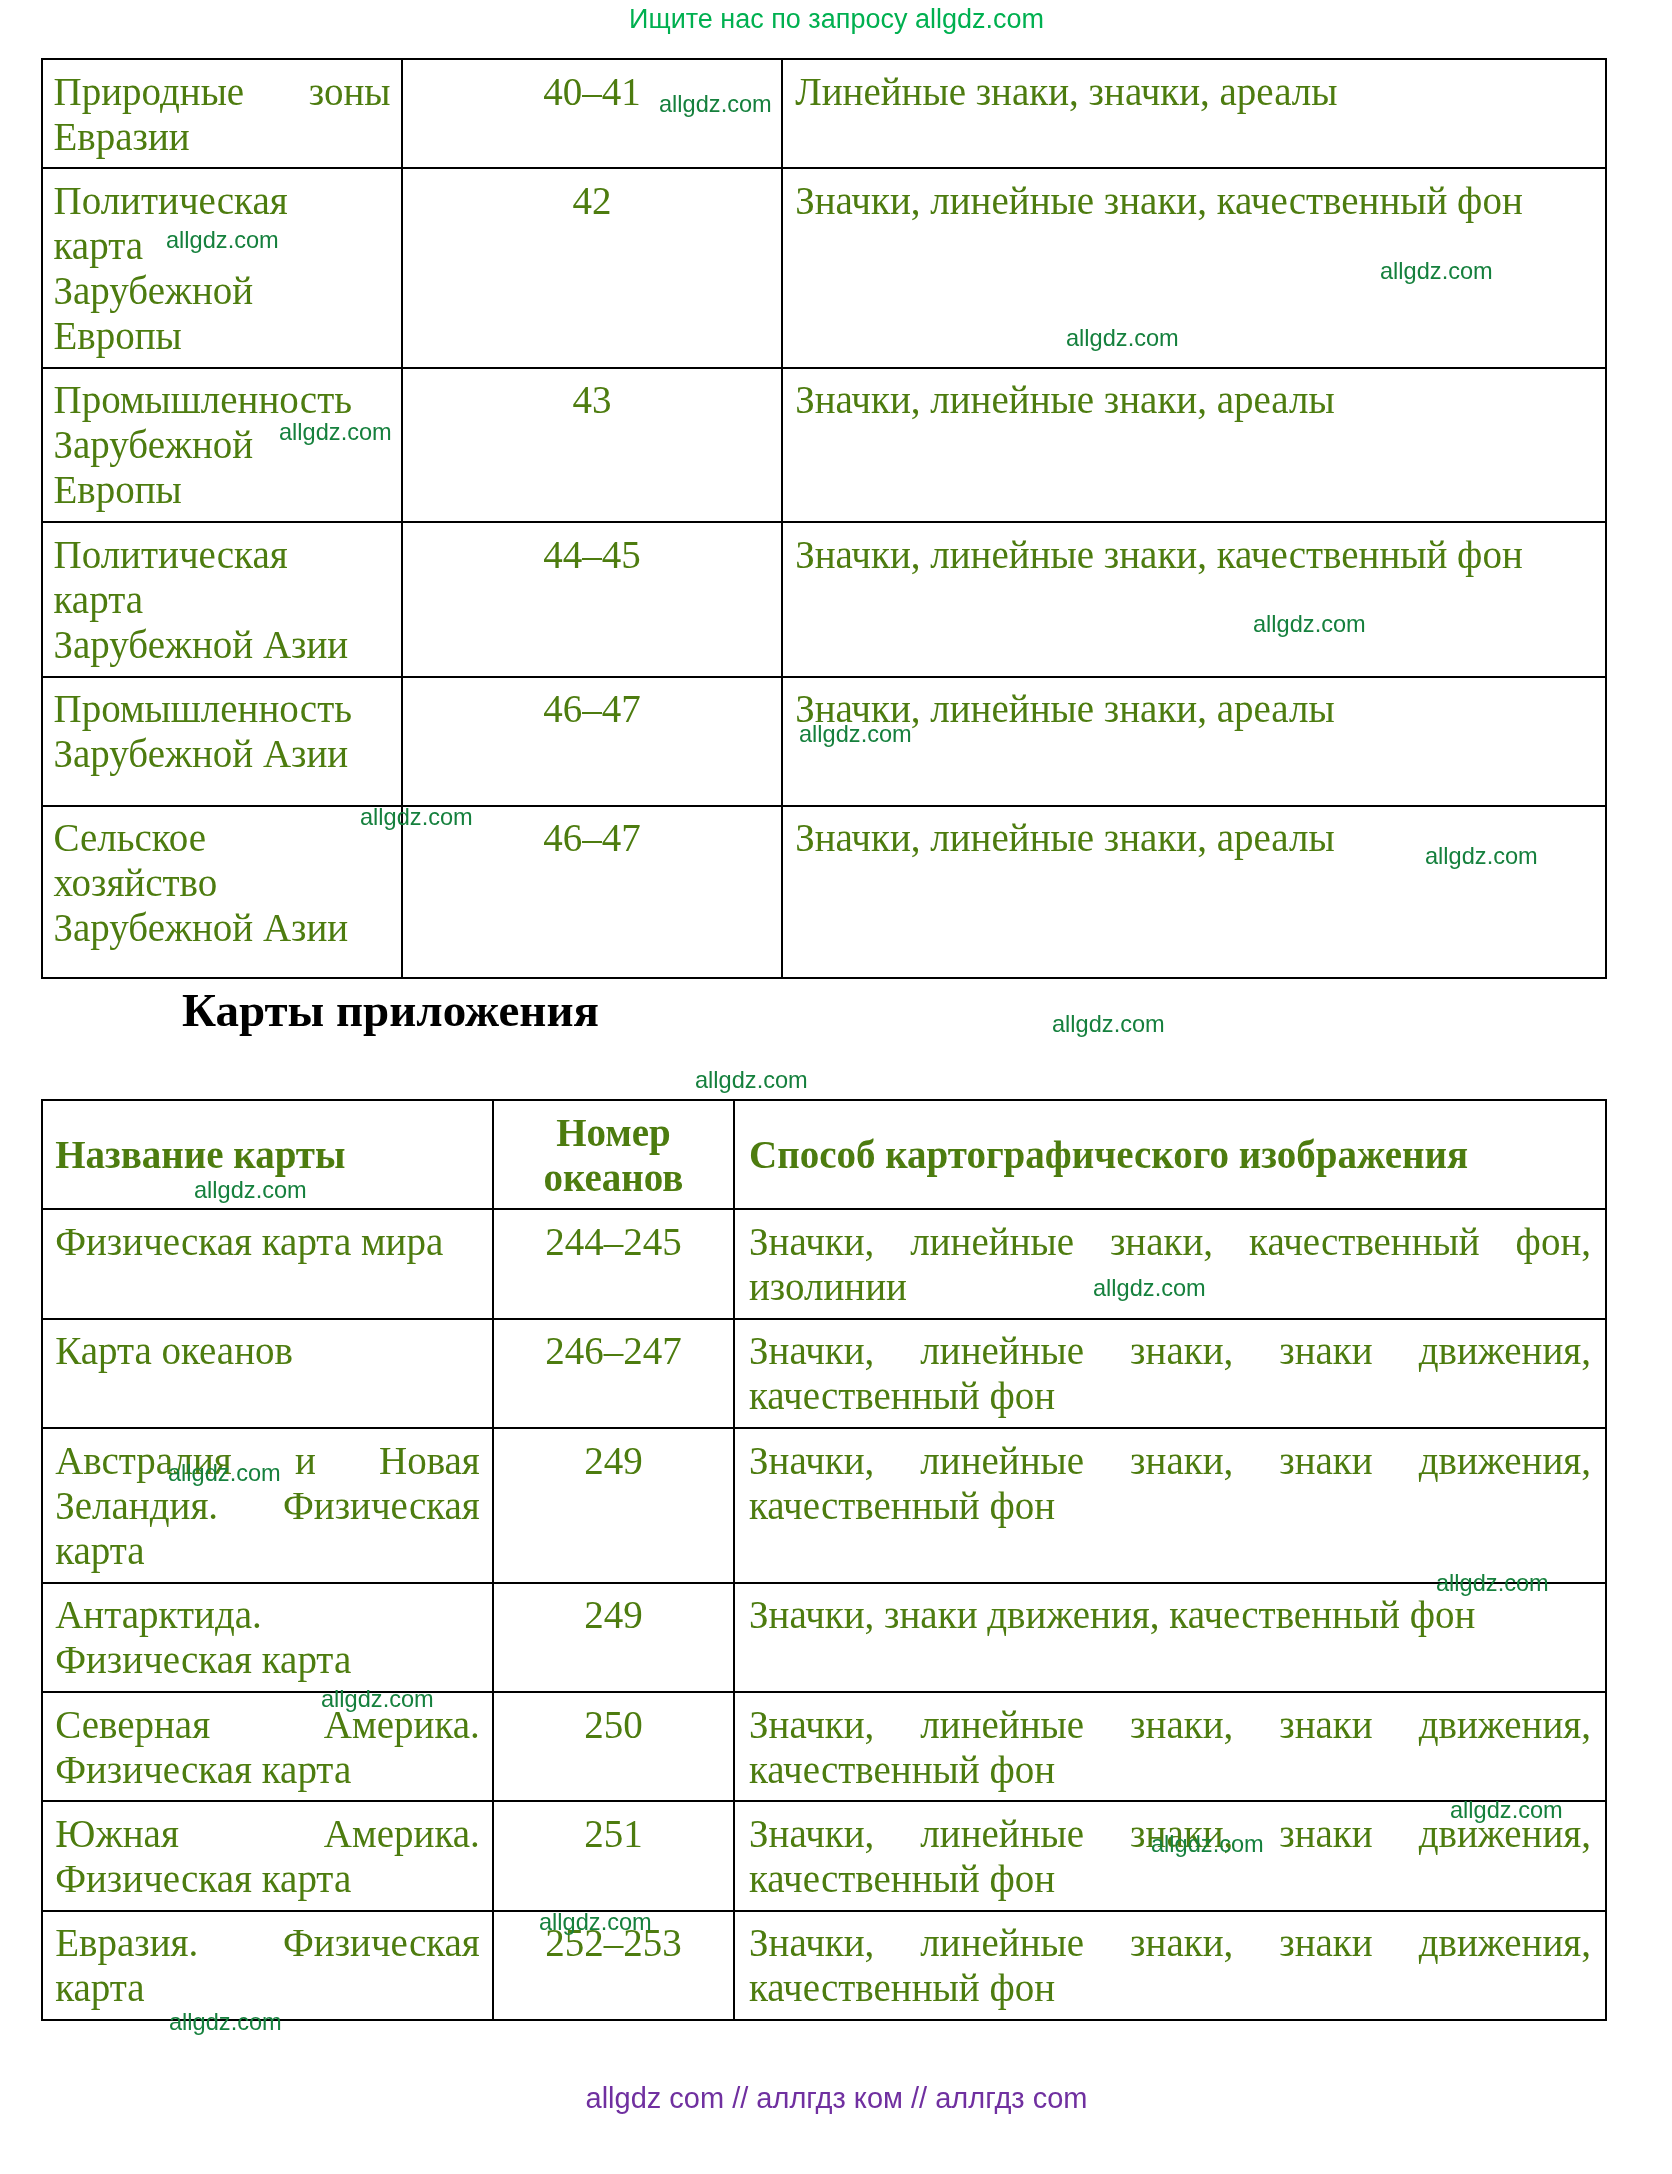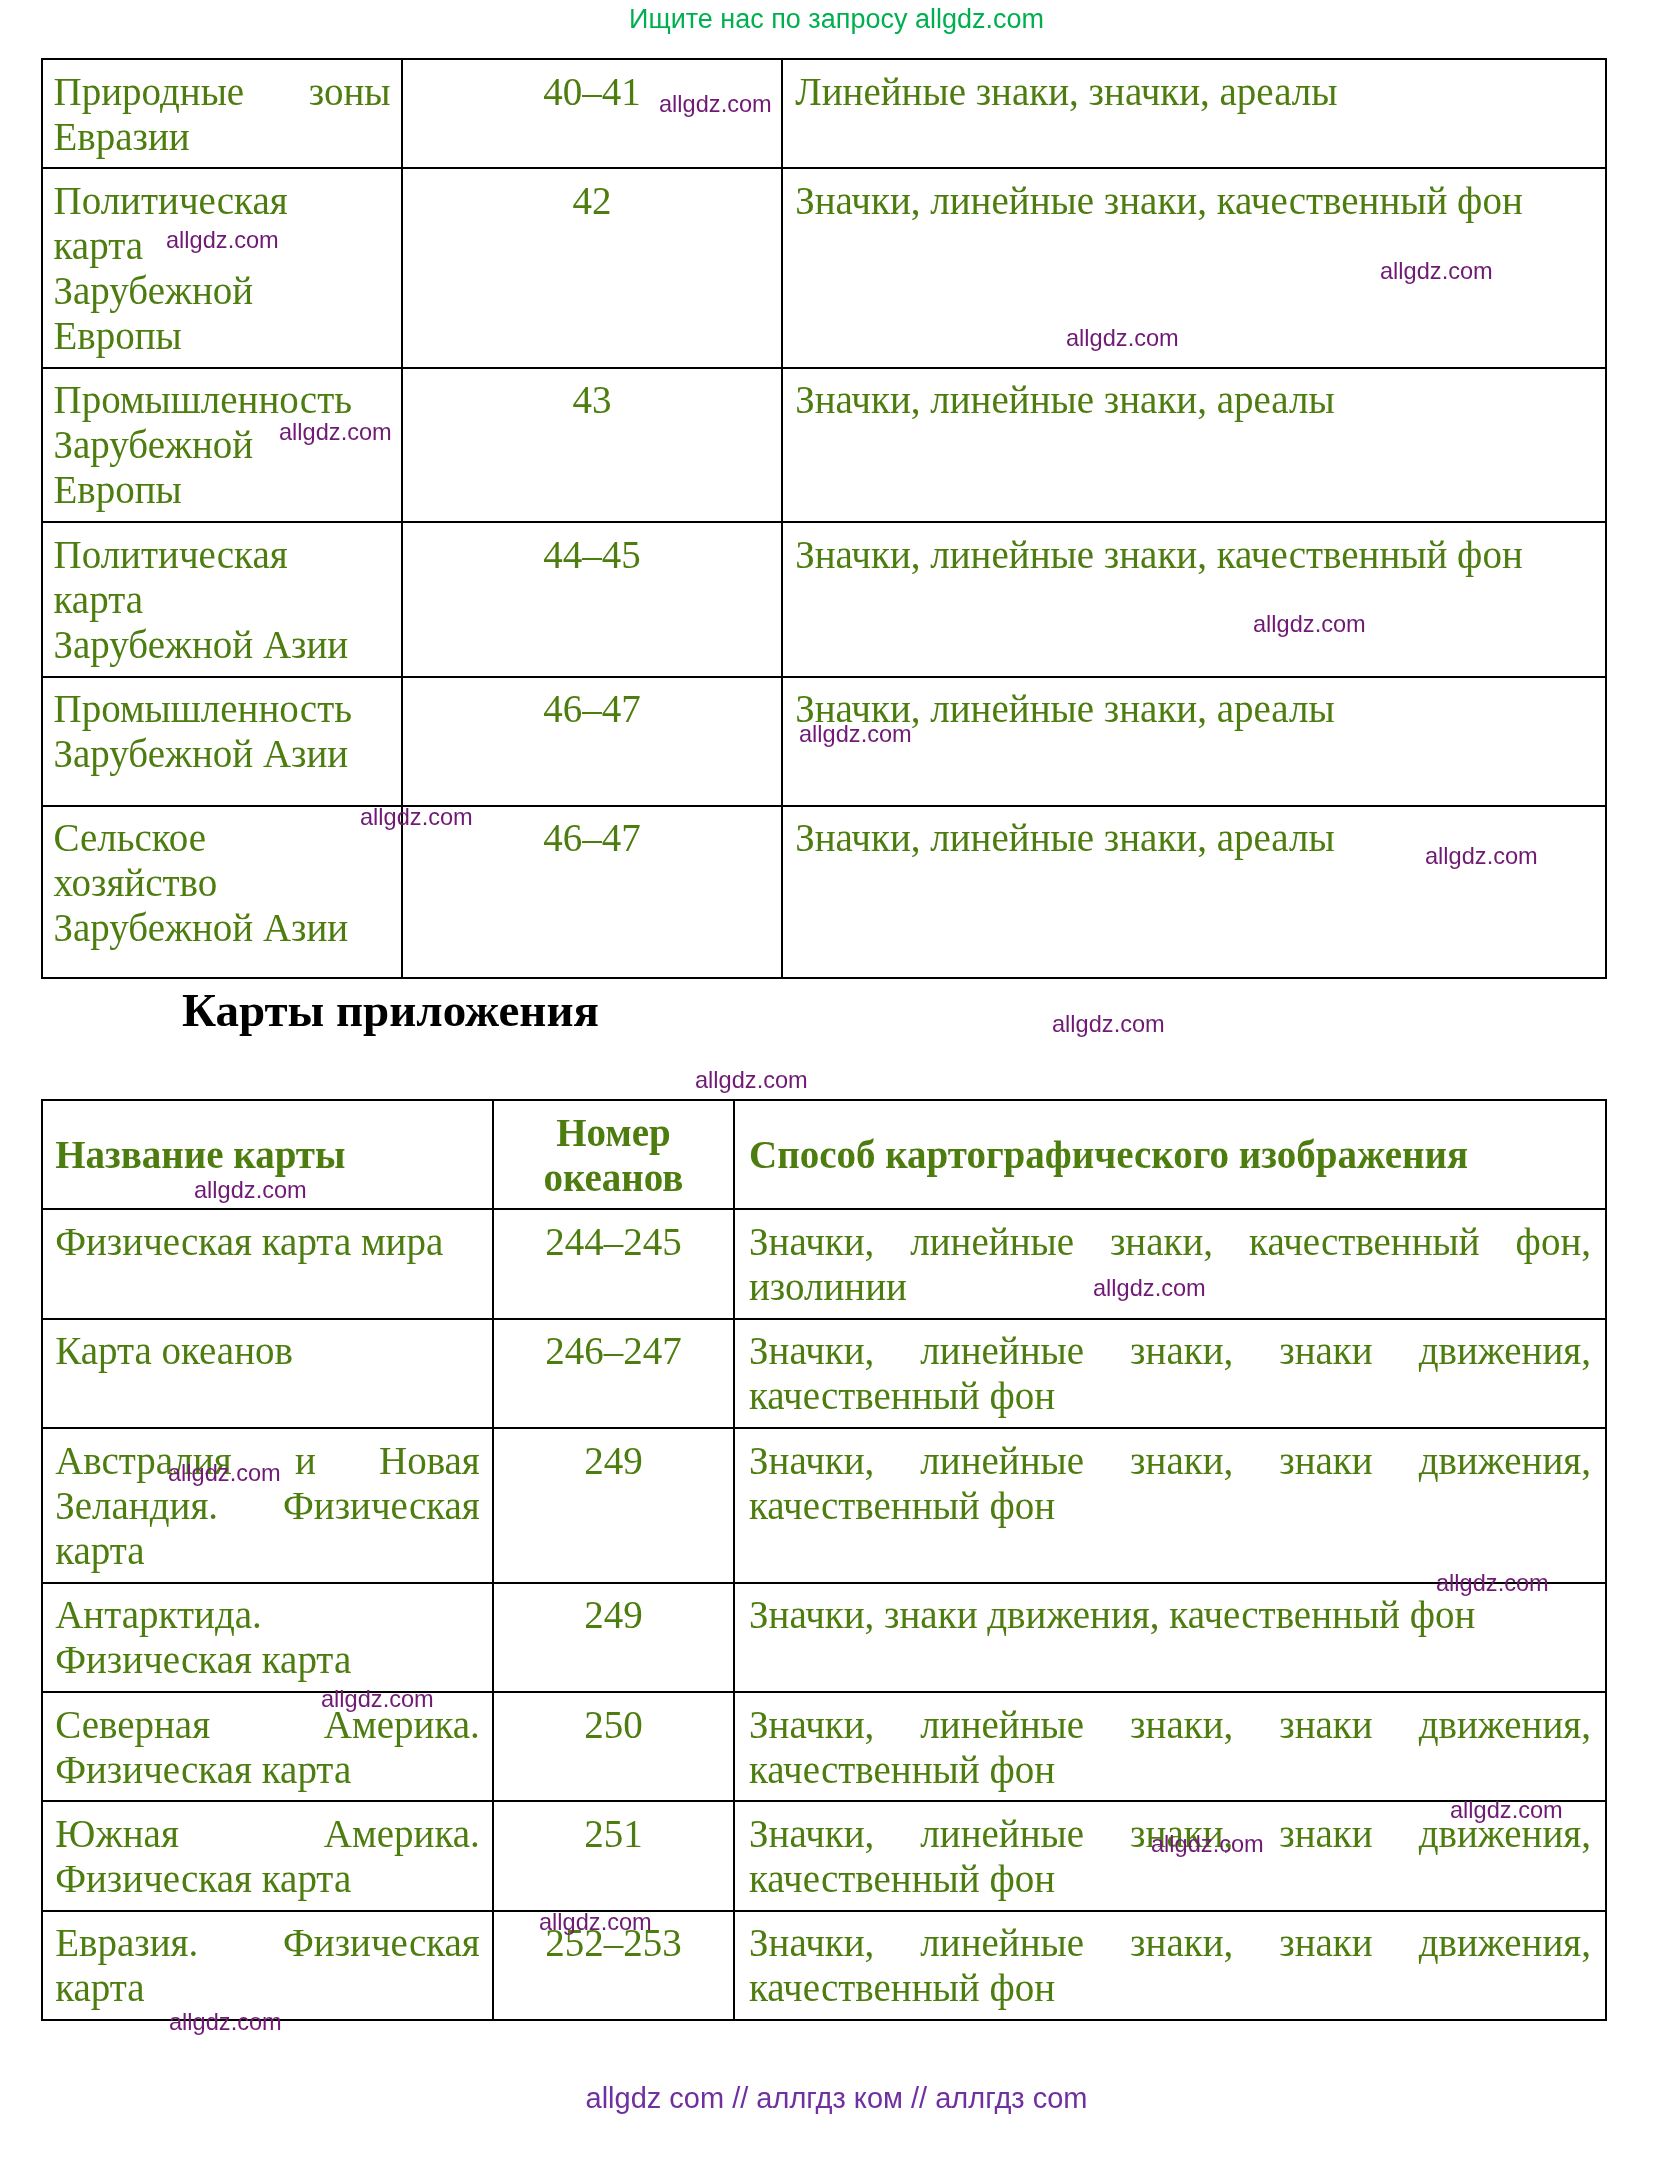--- a/index.html
+++ b/index.html
@@ -68,21 +68,21 @@
     line-height: 52px;
     font-weight: bold;
     font-family: "Liberation Serif", serif;
   }
 
   .wm {
     position: absolute;
     font-family: "Liberation Sans", sans-serif;
     font-size: 23.6px;
     line-height: 26px;
-    color: #701a75;
+    color: #15803d;
     white-space: nowrap;
   }
 
   .footer {
     position: absolute;
     top: 2082px; left: 0;
     width: 100%;
     text-align: center;
     font-family: "Liberation Sans", sans-serif;
     font-size: 29px;

